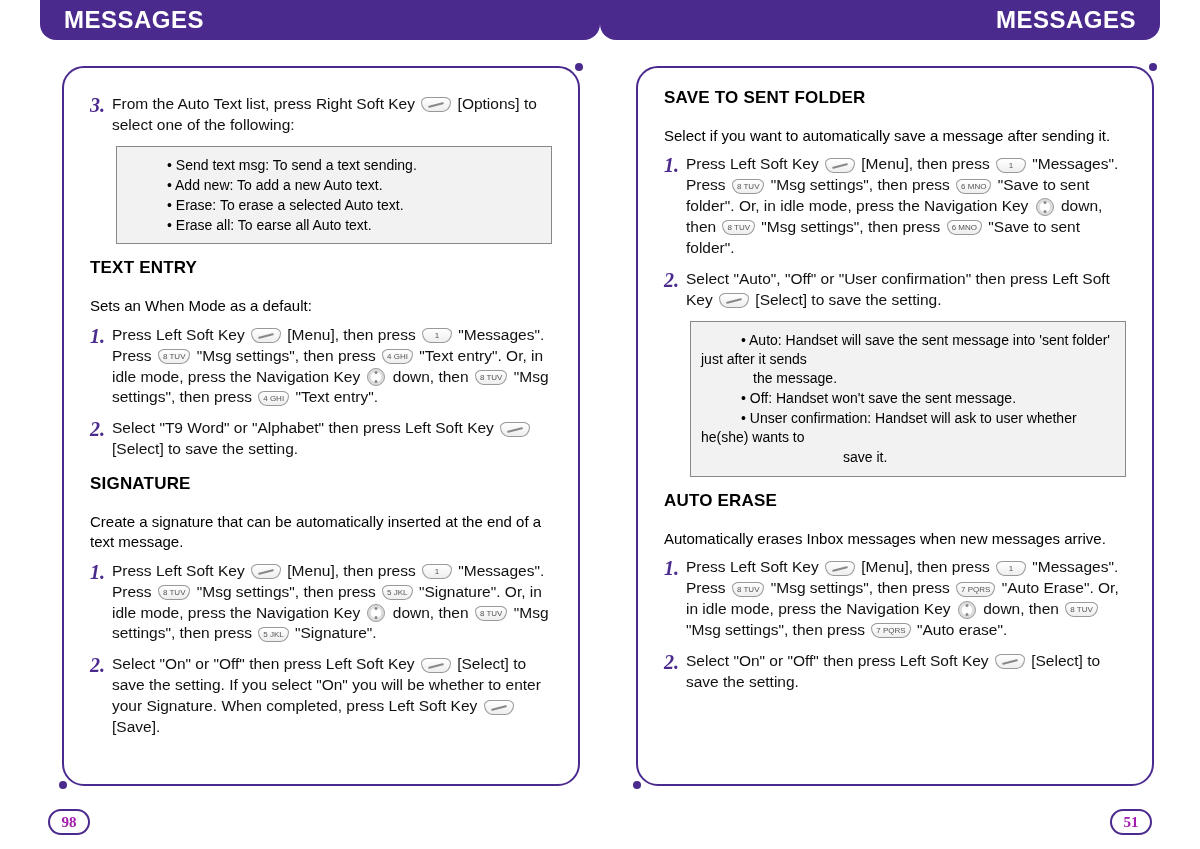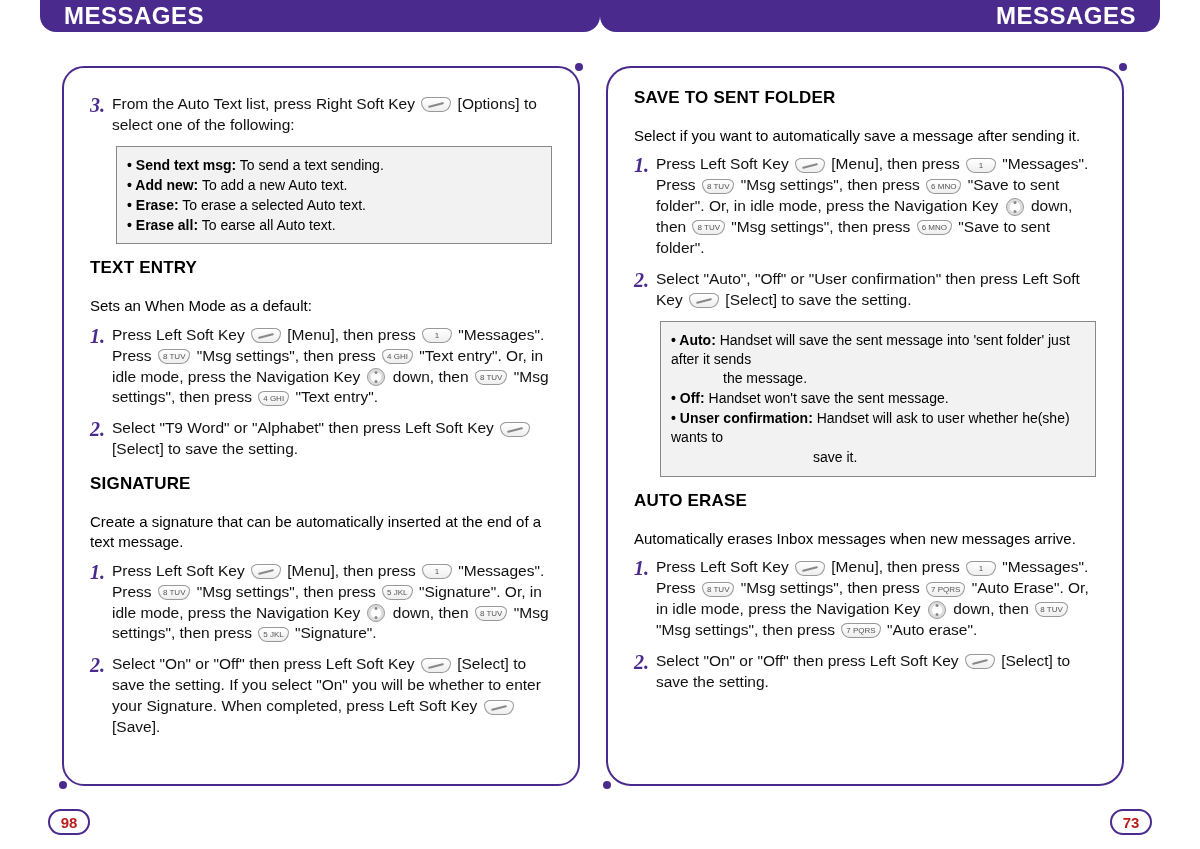--- a/index.html
+++ b/index.html
@@ -9,21 +9,21 @@
     font-family: "Helvetica Neue", Arial, sans-serif;
     background: #ffffff;
   }
   .spread {
     position: relative;
     width: 1200px; height: 849px;
   }
   .tab-left, .tab-right {
     position: absolute;
     top: 0;
-    width: 560px; height: 32px;
+    width: 560px; height: 40px;
     background: #4b2a8e;
     color: #fff;
     display: flex;
     align-items: center;
     font-weight: 700;
     font-size: 24px;
     letter-spacing: 0.5px;
     font-stretch: condensed;
   }
   .tab-left { left: 40px;  border-radius: 0 0 16px 16px; padding-left: 24px; }
@@ -39,21 +39,21 @@
     padding: 20px 26px 24px 26px;
   }
   .page::before, .page::after {
     content: "";
     position: absolute; width: 8px; height: 8px; border-radius: 50%;
     background: #4b2a8e;
   }
   .page::before { top: -5px; right: -5px; }
   .page::after  { bottom: -5px; left: -5px; }
   .page.left  { left: 62px; }
-  .page.right { right: 76px; border-radius: 25px; }
+  .page.right { right: 46px; }
 
   .stepnum {
     font-family: Georgia, "Times New Roman", serif;
     font-style: italic;
     font-weight: 700;
     color: #4b2a8e;
     font-size: 20px;
     display: inline-block;
     width: 22px;
   }
@@ -74,21 +74,21 @@
 
   .optbox {
     margin: 8px 0 6px 26px;
     border: 1px solid #888;
     background: #f2f2f2;
     padding: 8px 10px;
     font-size: 14px;
     line-height: 1.35;
   }
   .optbox .row { margin: 1px 0; }
-  .optbox .lbl { font-weight: 700; }
+  .optbox .lbl { font-weight: 400; margin-left: 40px; }
   .optbox .hang { padding-left: 52px; }
   .optbox .hang2 { padding-left: 142px; }
 
   .key {
     display: inline-block;
     vertical-align: middle;
     border: 1px solid #999;
     border-radius: 8px 8px 10px 10px / 6px 6px 12px 12px;
     min-width: 30px; height: 15px;
     padding: 0 4px;
@@ -121,22 +121,23 @@
   .navkey::before { top: 2px; }
   .navkey::after  { bottom: 2px; }
 
   .pagenum {
     position: absolute;
     bottom: 14px;
     width: 42px; height: 26px;
     border: 2px solid #4b2a8e;
     border-radius: 13px;
     display: flex; align-items: center; justify-content: center;
-    font-weight: 700; font-size: 15px; color: #b91c1c;
+    font-weight: 700; font-size: 15px; color: #a21caf;
     background: #fff;
+    font-family: Liberation Serif, serif;
   }
   .pagenum.left  { left: 48px; }
   .pagenum.right { right: 48px; }
 </style>
 </head>
 <body>
 
 <div class="spread">
 
   <div class="tab-left">
@@ -271,15 +272,15 @@
     <div class="step">
       <span class="stepnum">2.</span>
       <span class="text">
         <span>Select "On" or "Off" then press Left Soft Key </span><span class="key soft"></span>
         <span> [Select] to save the setting.</span>
       </span>
     </div>
   </div>
 
   <div class="pagenum left">98</div>
-  <div class="pagenum right">73</div>
+  <div class="pagenum right">51</div>
 
 </div>
 
 </body></html>

